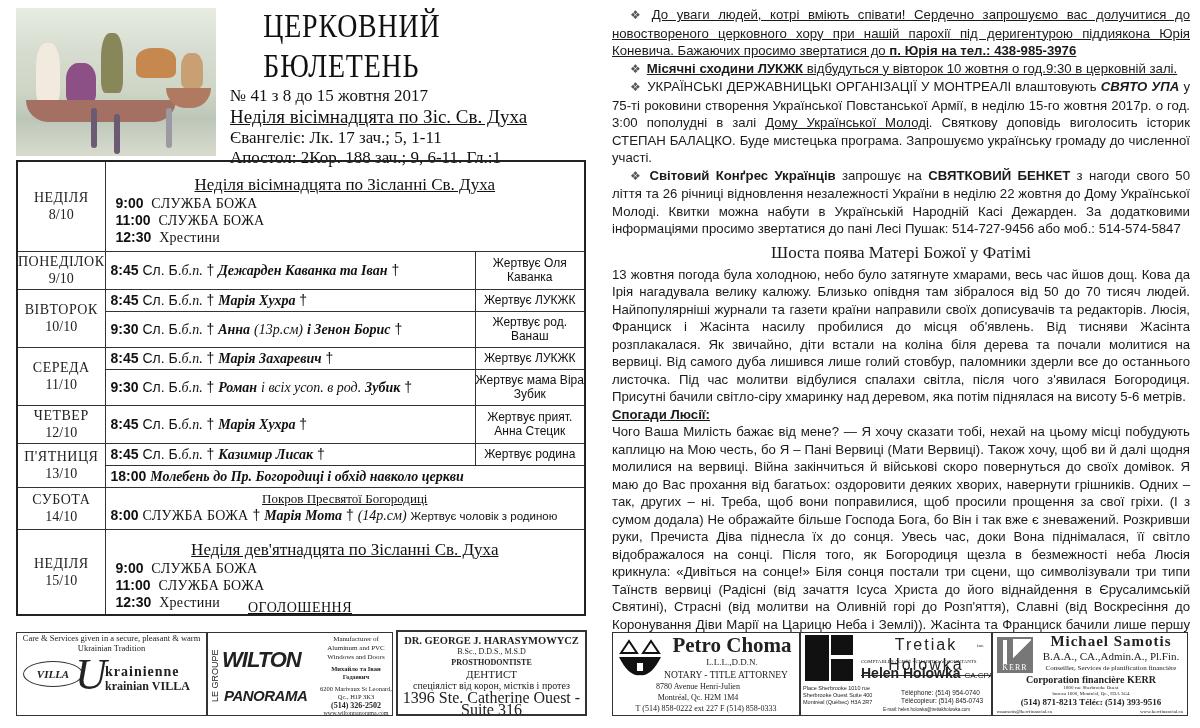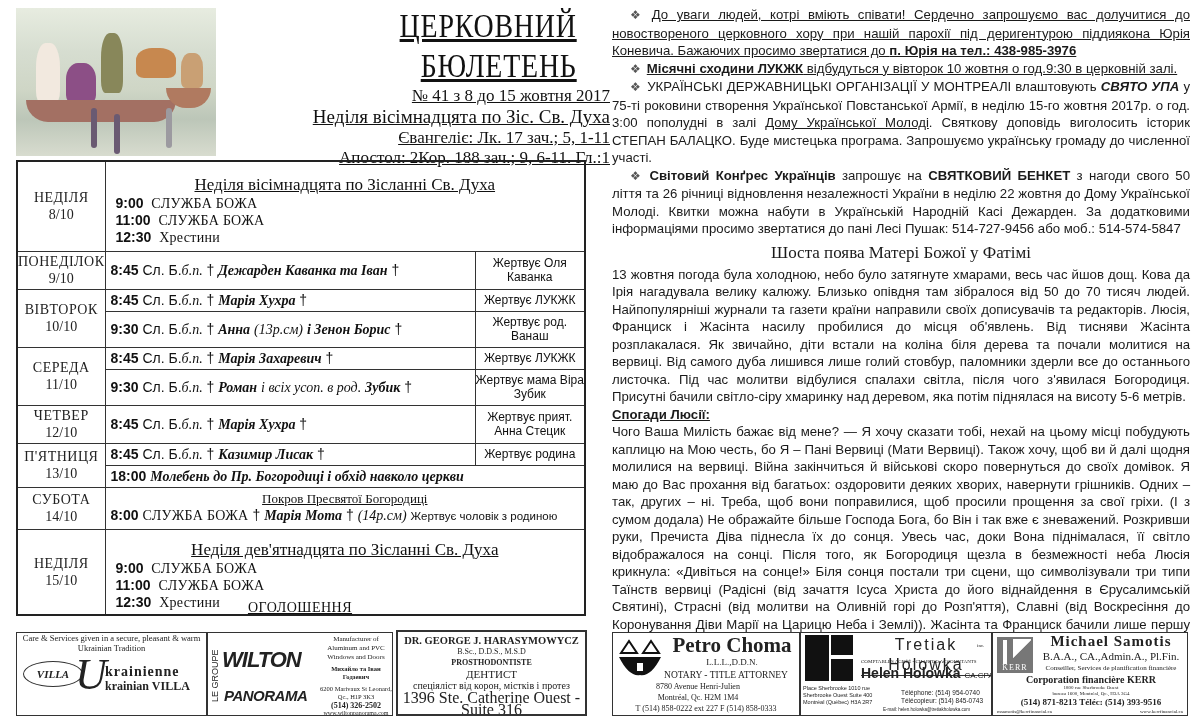--- a/index.html
+++ b/index.html
@@ -8,21 +8,21 @@
 
   
   #left { position: absolute; left: 0; top: 0; width: 600px; height: 728px; }
   #picture { position: absolute; left: 16px; top: 8px; width: 200px; height: 148px; overflow: hidden;
      background: linear-gradient(180deg, #e7ece0 0%, #d6ddd0 30%, #cfd6c6 55%, #bcc6b8 75%, #d8dccf 100%); }
   #picture .boat { position:absolute; left:10px; top:92px; width:150px; height:22px; background:#a37063; border-radius: 0 0 60px 60px; }
   #picture .boat2 { position:absolute; left:150px; top:80px; width:45px; height:20px; background:#b07a60; border-radius: 0 0 30px 30px; }
   #picture .fig { position:absolute; border-radius: 40% 40% 20% 20%; }
   #picture .bird { position:absolute; width:6px; height:40px; background:#6a5a72; border-radius:3px; }
 
-  #masthead { position: absolute; left: 240px; top: 6px; width: 370px; text-align: right; text-decoration: underline; }
+  #masthead { position: absolute; left: 230px; top: 6px; width: 370px; text-align: left; }
   #masthead .title { font-family: "Liberation Serif", serif; font-size: 34px; line-height: 40px; letter-spacing: 1px; transform: scaleX(0.82); transform-origin: center; }
   #masthead .line { font-family: "Liberation Serif", serif; font-size: 17px; line-height: 20px; }
   #masthead .week-title { font-family: "Liberation Serif", serif; font-size: 19px; line-height: 22px; text-decoration: underline; }
   #masthead .schedule-title { font-family: "Liberation Serif", serif; font-weight: bold; font-size: 19px; line-height: 22px; text-decoration: underline; letter-spacing: 0.5px; }
 
   #schedule { position: absolute; left: 16px; top: 160px; width: 570px; border: 2px solid #222; border-collapse: collapse; }
   #schedule td { border: 1px solid #333; vertical-align: middle; }
   #schedule .day { width: 84px; text-align: center; font-family: "Liberation Serif", serif; font-size: 14px; line-height: 17px; color: #222; }
   #schedule .day .dname { letter-spacing: 0.5px; }
   #schedule .sub { border-top: 1px dashed #444 !important; }

